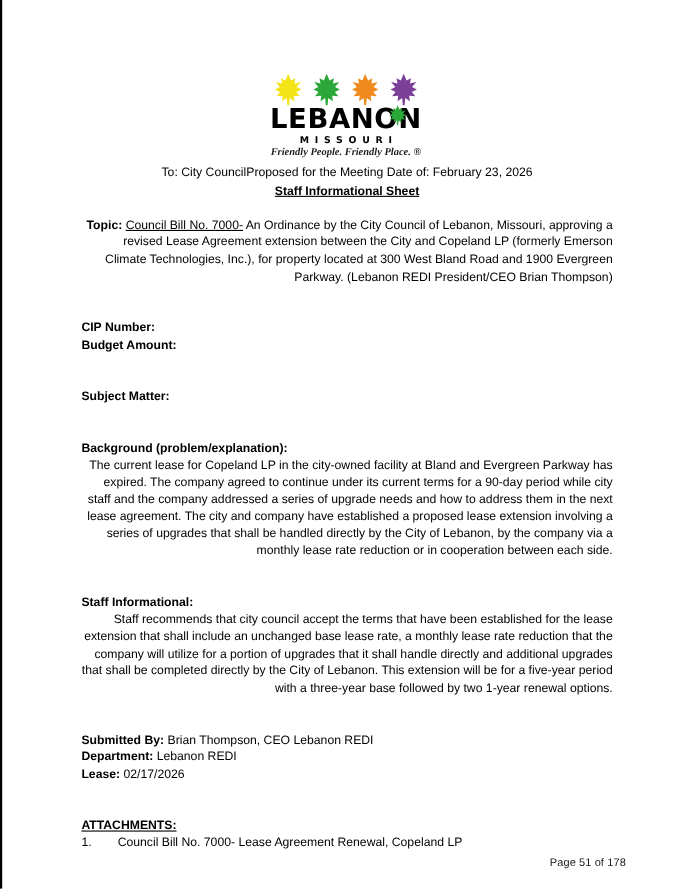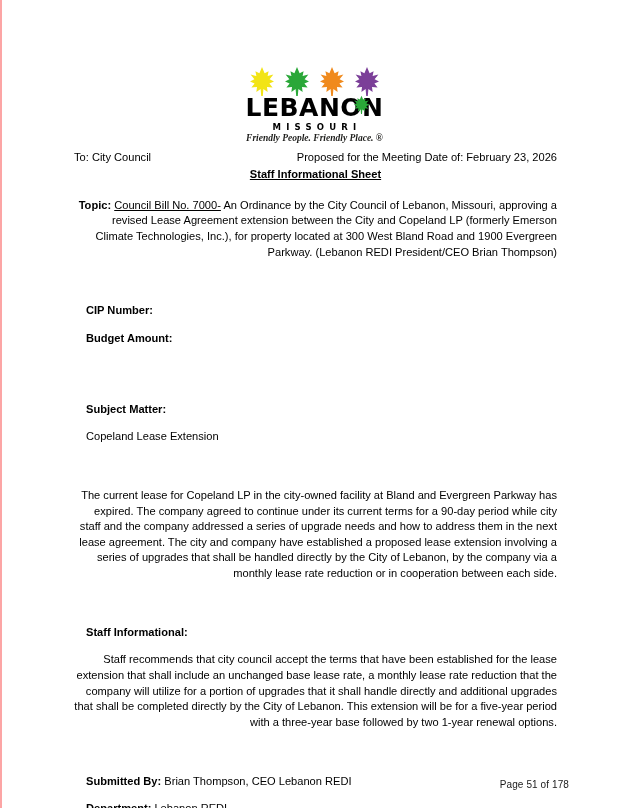--- a/index.html
+++ b/index.html
@@ -14,21 +14,21 @@
     font-family: "Liberation Sans", sans-serif;
     color: #000000;
     overflow: hidden;
   }
   .page {
     position: absolute;
     left: 0; top: 0;
     width: 625px;
     height: 808px;
     background: #ffffff;
-    border-left: 2px solid #fca5a5;
+    border-left: 2px solid #000000;
     box-sizing: border-box;
   }
 
   
   .logo-block {
     position: absolute;
     left: 0;
     top: 62px;
     width: 625px;
     text-align: center;
@@ -87,40 +87,40 @@
   .doc {
     position: absolute;
     left: 72px;
     top: 150px;
     width: 483px;
     font-size: 11.1px;
     line-height: 15.6px;
   }
   .row-split {
     display: flex;
-    justify-content: space-between;
+    justify-content: center;
     align-items: baseline;
     width: 100%;
   }
   .center-line {
     text-align: center;
     margin-top: 1px;
   }
   .b { font-weight: bold; }
   .u { text-decoration: underline; }
   .bu { font-weight: bold; text-decoration: underline; }
 
   p.para {
     margin: 0;
     text-align: right;
   }
   .gap-lg { height: 15.6px; }
   .gap-sm { height: 15.6px; }
 
-  .field-line { margin: 12px; }
+  .field-line { margin: 0; }
 
   .attach-list {
     margin: 0;
     padding: 0;
     list-style: none;
   }
   .attach-item {
     display: flex;
     margin: 0;
   }
@@ -189,25 +189,25 @@
     <div class="gap-lg"></div>
     <div class="gap-lg"></div>
 
     <div class="field-line"><span class="b">CIP Number:</span><span></span></div>
     <div class="field-line"><span class="b">Budget Amount:</span><span></span></div>
 
     <div class="gap-lg"></div>
     <div class="gap-lg"></div>
 
     <div class="field-line b">Subject Matter:</div>
-    <div class="field-line">Copeland Lease Extension</div>
-
-    <div class="gap-lg"></div>
-    <div class="gap-lg"></div>
-
+
+    <div class="gap-lg"></div>
+    <div class="gap-lg"></div>
+
+    <div class="field-line b">Background (problem/explanation):</div>
     <p class="para">The current lease for Copeland LP in the city-owned facility at Bland and Evergreen Parkway has expired. The company agreed to continue under its current terms for a 90-day period while city staff and the company addressed a series of upgrade needs and how to address them in the next lease agreement. The city and company have established a proposed lease extension involving a series of upgrades that shall be handled directly by the City of Lebanon, by the company via a monthly lease rate reduction or in cooperation between each side.</p>
 
     <div class="gap-lg"></div>
     <div class="gap-lg"></div>
 
     <div class="field-line b">Staff Informational:</div>
     <p class="para">Staff recommends that city council accept the terms that have been established for the lease extension that shall include an unchanged base lease rate, a monthly lease rate reduction that the company will utilize for a portion of upgrades that it shall handle directly and additional upgrades that shall be completed directly by the City of Lebanon. This extension will be for a five-year period with a three-year base followed by two 1-year renewal options.</p>
 
     <div class="gap-lg"></div>
     <div class="gap-lg"></div>

